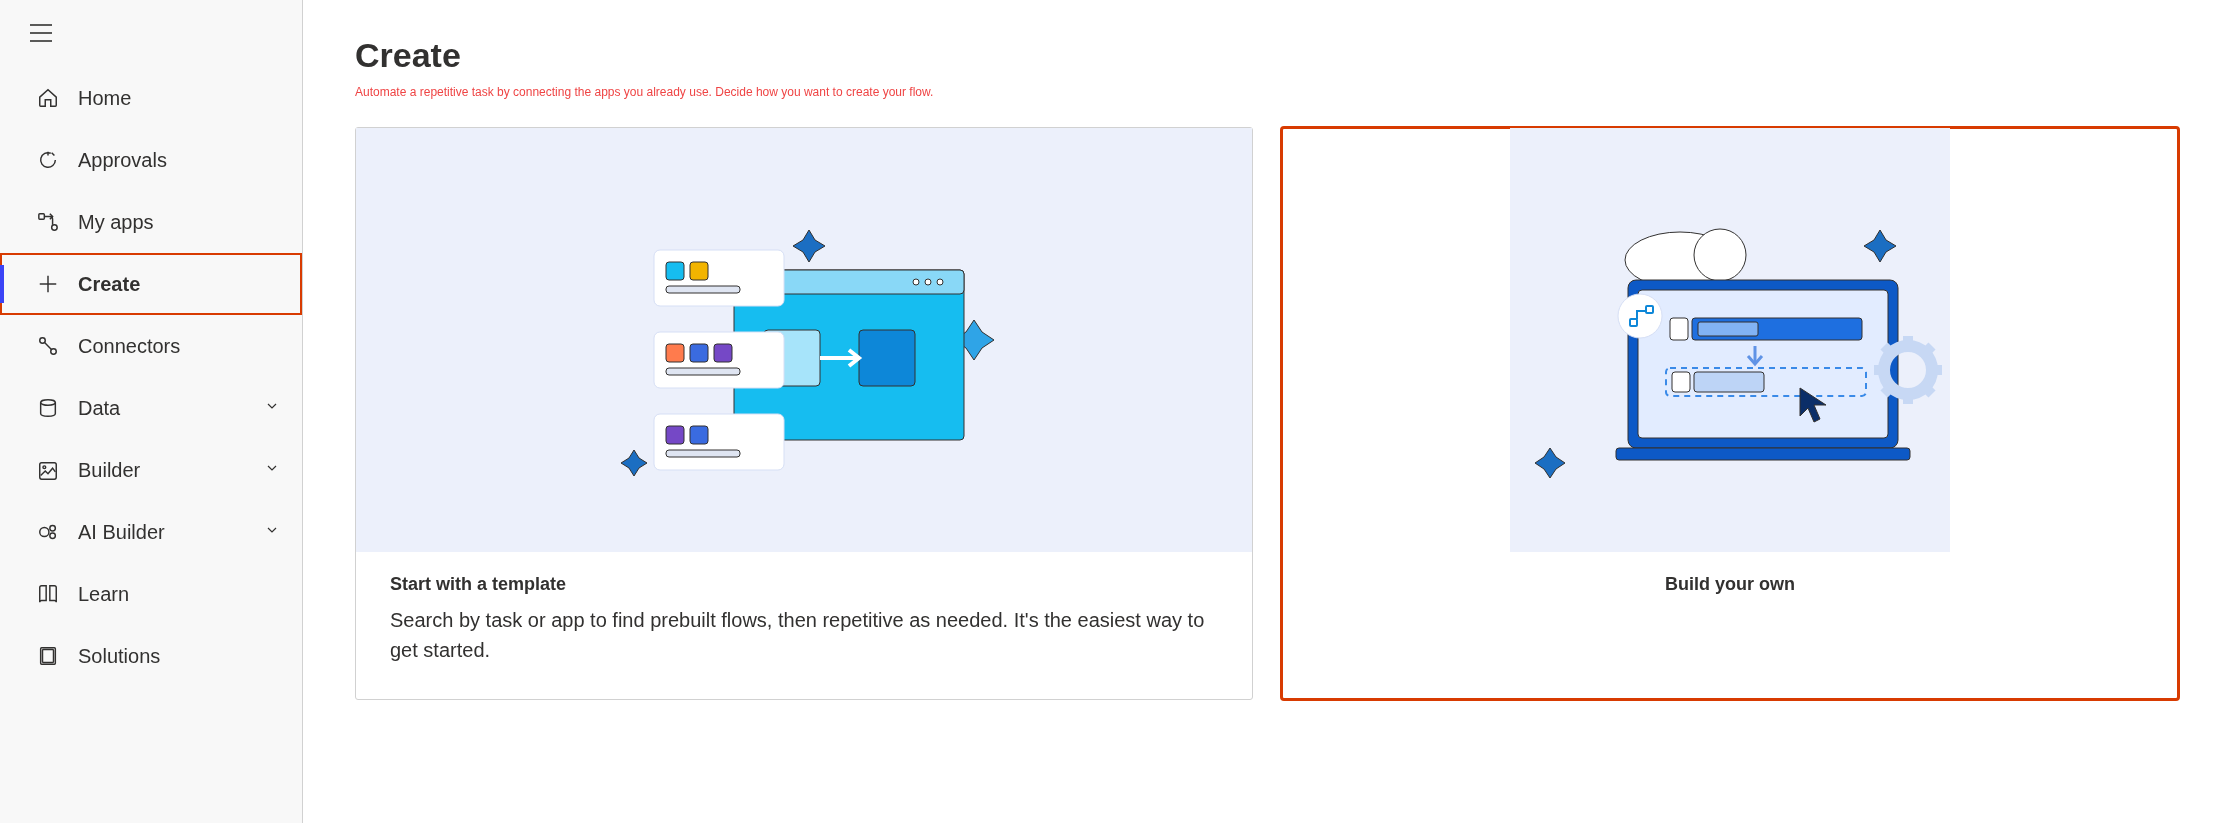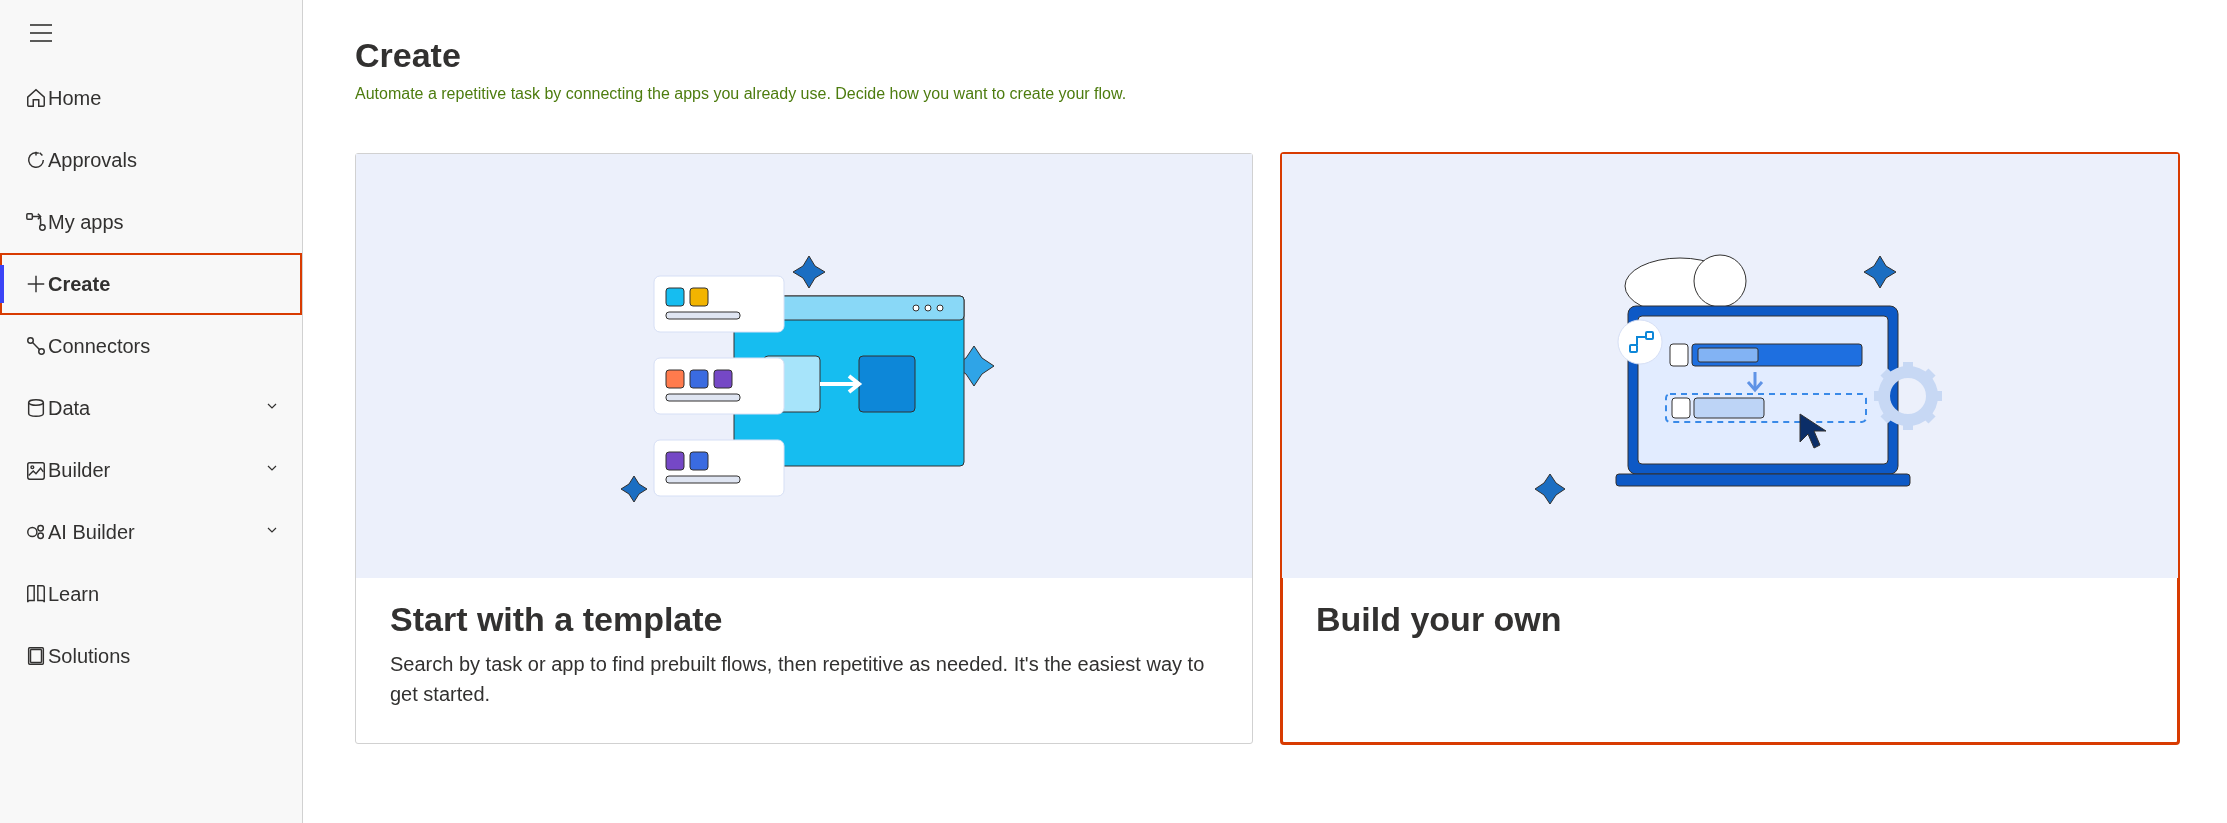--- a/index.html
+++ b/index.html
@@ -20,22 +20,23 @@
       display: flex;
       flex-direction: column;
       padding-top: 10px;
     }
     .hamburger {
       padding: 14px 22px 20px 30px;
     }
     .nav-item {
       display: flex;
       align-items: center;
+      gap: 18px;
       height: 62px;
-      padding-left: 24px;
+      padding-left: 36px;
       cursor: pointer;
       position: relative;
       color: #323130;
       justify-content: center;
     }
     .nav-item.selected {
       font-weight: 600;
     }
     .nav-item.selected::before {
       content: "";
@@ -52,48 +53,49 @@
     .nav-item .label { flex: 1; font-size: 20px; }
     .nav-item .chev { margin-right: 22px; color:#605e5c; }
     svg { stroke: #323130; }
     
     .main {
       flex: 1;
       padding: 36px 48px 10px 52px;
       overflow: hidden;
     }
     .page-title { font-size: 34px; font-weight: 600; margin-bottom: 10px; }
-    .page-sub   { font-size: 16px; color: #4d7c0f; margin-bottom: 50px; }
+    .page-sub   { font-size: 12px; color: #ef4444; margin-bottom: 28px; }
     .cards {
       display: flex;
       gap: 28px;
     }
     .card {
       width: 914px;
       border: 1px solid #d1d1d1;
       border-radius: 3px;
       background: #fff;
       cursor: pointer;
       display: flex;
       flex-direction: column;
     }
     .card.highlighted {
       outline: 3px solid #d83b01;
       outline-offset: -2px;
+      align-items: center;
     }
     .card-illustration {
       height: 424px;
       background: #ecf0fb;
       display: flex;
       align-items: center;
       justify-content: center;
       position: relative;
     }
     .card-body { padding: 22px 34px 34px 34px; }
-    .card-title { font-size: 34px; font-weight: 600; margin-bottom: 10px; }
+    .card-title { font-size: 18px; font-weight: 600; margin-bottom: 10px; }
     .card-desc  { font-size: 20px; color: #323130; line-height: 1.5; }
 
     
   </style>
 </head>
 <body>
 
 <nav class="sidebar">
   <div class="hamburger">
     <span class="icon">

